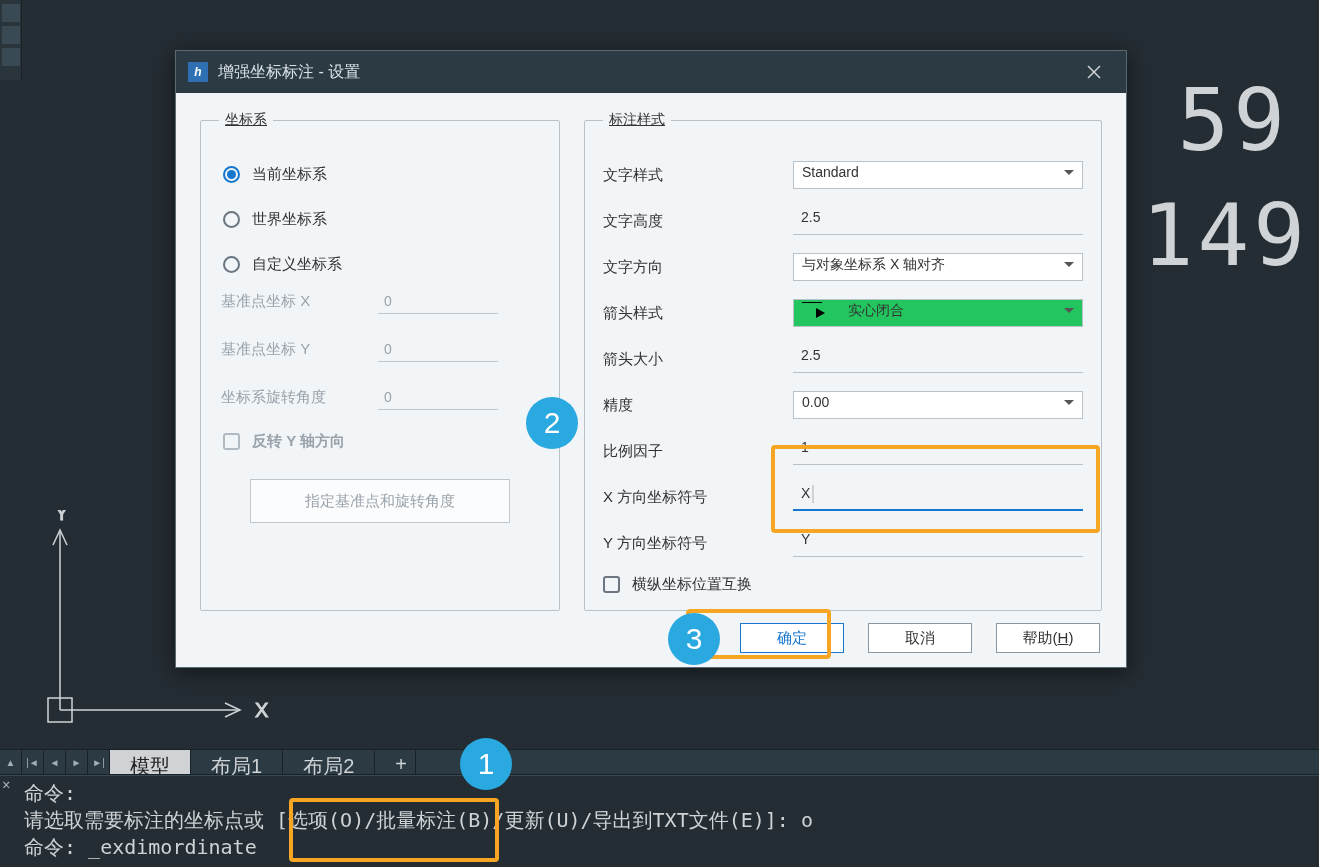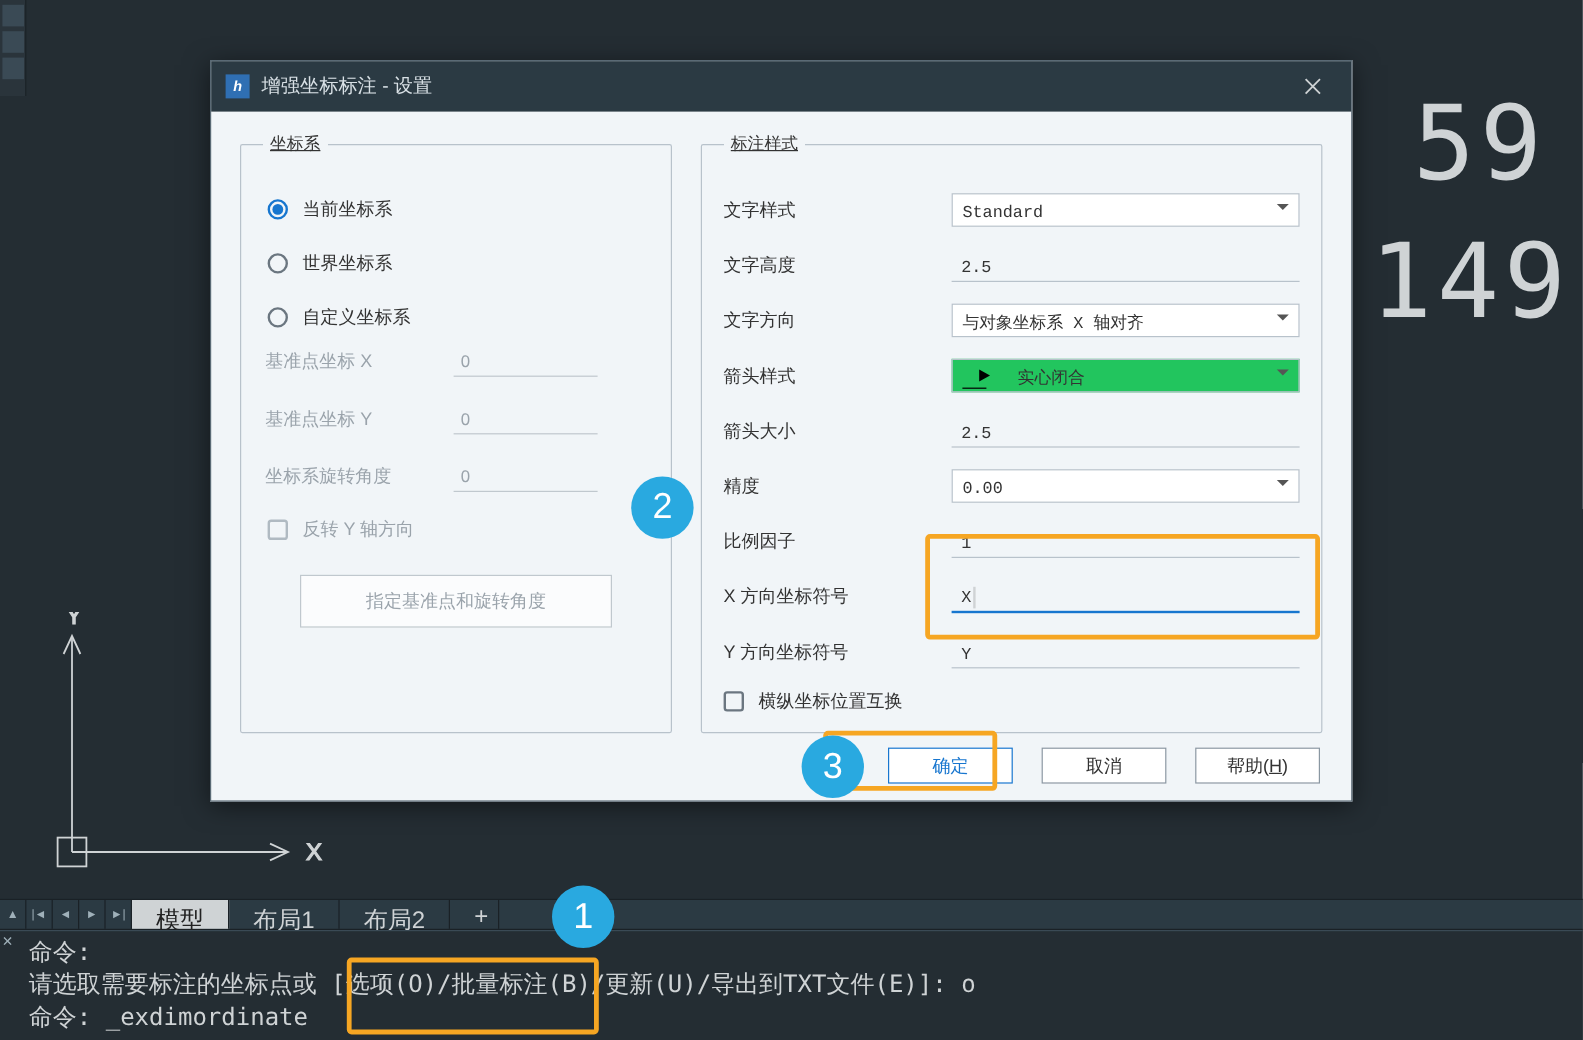--- a/index.html
+++ b/index.html
@@ -93,22 +93,22 @@
     width: 260px; height: 44px; border:1px solid #c0c8ce; background:#fbfcfd;
     color:#9aa3ab; font-size:15px; margin: 28px auto 0 auto; display:block;
   }
   
   .frow {
     display:flex; align-items:center; margin-bottom: 18px;
   }
   .frow > label { width: 190px; color:#333; font-size:15px; }
   .control {
     flex:1; height:28px; border:1px solid #b8c2cb; background:#fff;
-    padding: 2px 8px; font-size:14px; color:#333; font-family: Liberation Mono, monospace;
-    display:flex; align-items:flex-end; position:relative;
+    padding: 2px 8px; font-size:14px; color:#333; font-family: Liberation Sans, sans-serif;
+    display:flex; align-items:flex-start; position:relative;
   }
   .control.select::after{
     content:""; position:absolute; right:8px; top:50%; transform:translateY(-50%);
     border:5px solid transparent; border-top-color:#555;
   }
   .control.input { border:none; border-bottom:1px solid #b8c2cb; background:transparent; }
   .control.highlight-sel { background:#22c55e; }
   .control.arrow-prefix::before{
     content:""; width:20px; height:0; border-top: 1px solid #000; margin-right:6px;
   }
@@ -222,21 +222,21 @@
         <div class="row">
           <label class="disabled">基准点坐标 Y</label>
           <input class="disabled" disabled="" value="0" style="">
         </div>
         <div class="row">
           <label class="disabled">坐标系旋转角度</label>
           <input class="disabled" disabled="" value="0" style="">
         </div>
       </div>
 
-      <div class="check-row disabled" style="margin-top:4px;">
+      <div class="check-row disabled" style="margin-top:4px;font-weight:bold;">
         <span class="check"></span>
         <span>反转 Y 轴方向</span>
       </div>
 
       <button class="big-btn" disabled="">指定基准点和旋转角度</button>
     </fieldset>
 
     <fieldset class="fs-right">
       <legend>标注样式</legend>
 

